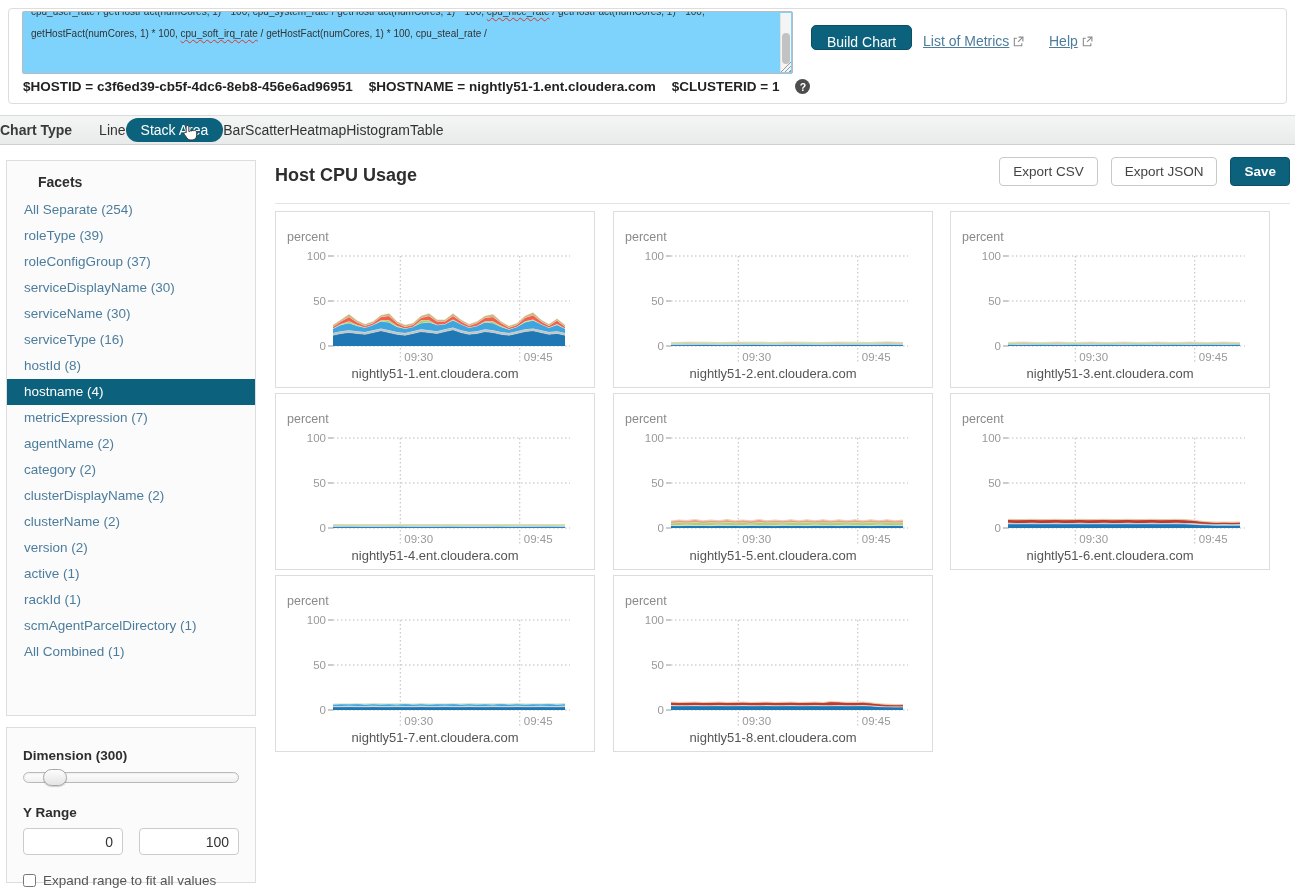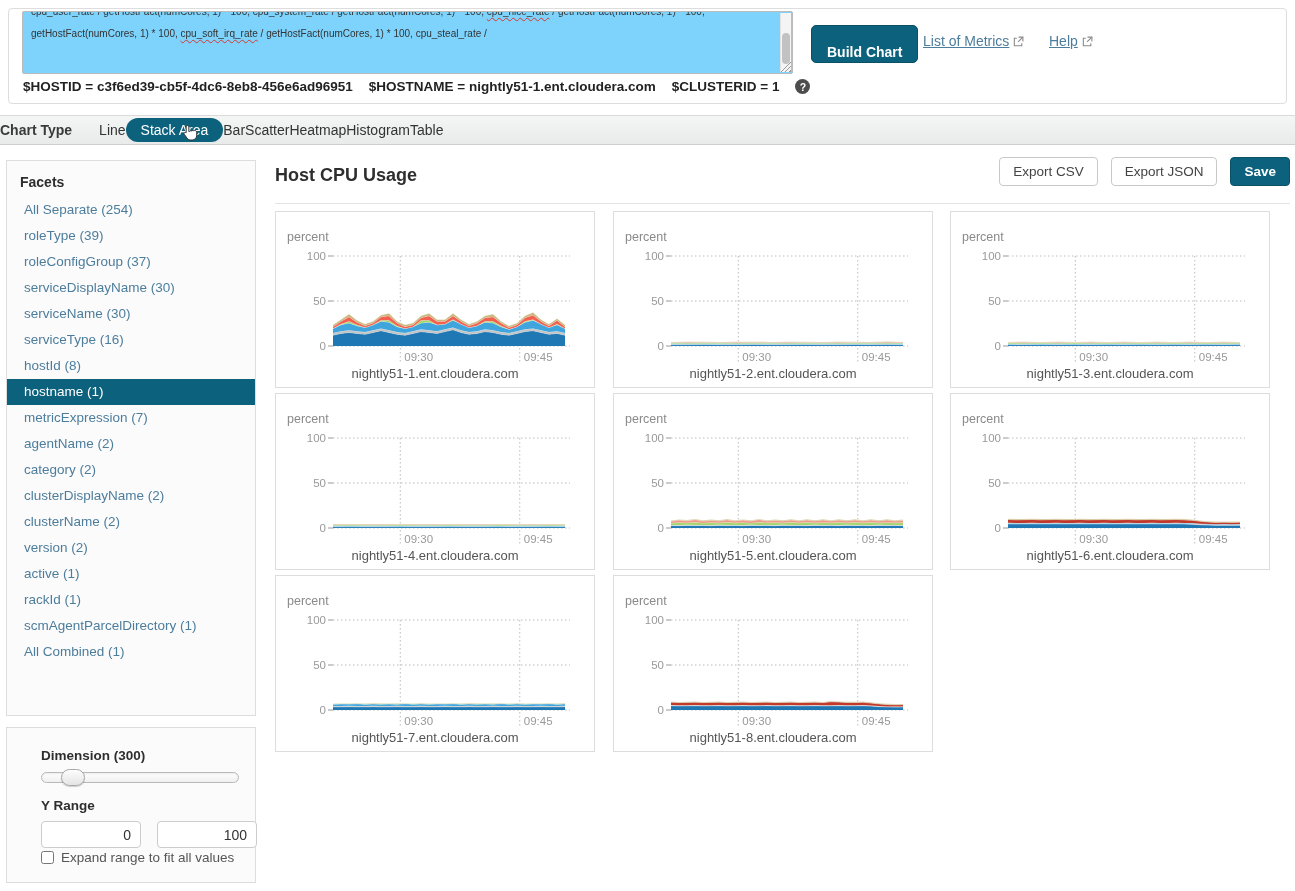--- a/index.html
+++ b/index.html
@@ -18,61 +18,61 @@
     padding:0 16px 0 8px;overflow:hidden;cursor:text}
   .qclip{height:11px;overflow:hidden}
   .qclip>span{display:block;margin-top:-11px;white-space:nowrap}
   .misspelled{text-decoration:underline;text-decoration-style:wavy;
     text-decoration-color:#d9372c;text-decoration-thickness:1px;text-underline-offset:2px}
   .qsb{position:absolute;right:1px;top:1px;bottom:1px;width:11px;background:#f4f4f4;border-left:1px solid #e3e3e3}
   .qsb-thumb{position:absolute;left:1px;right:1px;top:34%;height:52%;background:#c2c2c2;border-radius:5px}
   .qresize{position:absolute;right:1px;bottom:1px;width:11px;height:11px;
     background:repeating-linear-gradient(135deg,transparent 0 2px,#9a9a9a 2px 3px);
     clip-path:polygon(100% 0,100% 100%,0 100%);cursor:nwse-resize}
-  .build-btn{position:absolute;left:802px;top:16px;height:25px;padding:18px 15px;
+  .build-btn{position:absolute;left:802px;top:16px;height:25px;padding:8px 15px;
     background:var(--teal);border:1px solid var(--teal-dark);border-radius:5px;
-    color:#fff;font-weight:bold;font-size:14px;font-family:inherit;cursor:pointer}
+    color:#fff;font-weight:normal;font-size:14px;font-family:inherit;cursor:pointer}
   .qlink-wrap{position:absolute;top:24px;font-size:14px;display:flex;align-items:center;gap:4px}
   .qlink{color:var(--link);text-decoration:underline;cursor:pointer}
   .params{position:absolute;left:14px;top:70px;font-size:13.5px;font-weight:bold;color:#222;
     display:flex;align-items:center;gap:16px;white-space:nowrap}
   .help-q{display:inline-flex;width:15px;height:15px;border-radius:50%;background:#4d4d4d;
     color:#fff;font-size:10.5px;font-weight:bold;align-items:center;justify-content:center;cursor:pointer}
 
   
   .ctbar{position:absolute;left:0;top:115px;width:1295px;height:30px;
     background:linear-gradient(#f4f5f5,#e9ebeb);
     border-top:1px solid #dadada;border-bottom:1px solid #cfcfcf;
     display:flex;align-items:center;gap:27px;font-size:14px;color:#333}
   .ct-label{font-weight:bold;color:#3a3a3a}
   .ct-tab{cursor:pointer}
   .ct-tab.active{background:var(--teal);color:#fff;border-radius:999px;padding:4px 15px}
   .cursor-svg{position:absolute;left:181px;top:124px;z-index:5;pointer-events:none}
 
   
   .facets-panel{position:absolute;left:6px;top:160px;width:250px;height:556px;
     background:#fbfbfb;border:1px solid #ddd}
-  .facets-panel h3{margin:13px 0 7px 13px;font-size:14px;color:#2e2e2e}
+  .facets-panel h3{margin:13px 0 7px 31px;font-size:14px;color:#2e2e2e}
   .facet-list{list-style:none;margin:0;padding:0}
   .facet-list li{height:26px;line-height:26px;padding-left:17px;font-size:13.5px;
     color:var(--link);cursor:pointer;white-space:nowrap}
   .facet-list li.selected{background:var(--teal);color:#fff}
 
   .controls-panel{position:absolute;left:6px;top:727px;width:250px;height:156px;
-    background:#fbfbfb;border:1px solid #ddd;padding:20px 16px 0 34px}
+    background:#fbfbfb;border:1px solid #ddd;padding:20px 16px 0 16px}
   .ctl-h{font-weight:bold;font-size:13.5px;color:#2e2e2e}
   .slider{position:relative;margin-top:9px;height:11px;border:1px solid #b9b9b9;border-radius:7px;
     background:linear-gradient(#fff,#f0f0f0);box-shadow:inset 0 1px 2px rgba(0,0,0,.08);cursor:pointer}
   .slider-thumb{position:absolute;left:19px;top:-4px;width:24px;height:17px;border:1px solid #a7a7a7;
     border-radius:9px;background:linear-gradient(#fdfdfd,#e4e4e4);box-shadow:0 1px 1px rgba(0,0,0,.18);cursor:grab}
-  .yrange-label{margin-top:15px}
+  .yrange-label{margin-top:22px}
   .yrange-row{margin-top:8px;display:flex;gap:16px}
   input.yr{width:100px;height:27px;border:1px solid #ccc;border-radius:4px;
     font-family:inherit;font-size:14px;text-align:right;padding:0 9px;color:#333;background:#fff}
-  .chk-row{margin-top:2px;display:flex;align-items:center;gap:7px;font-size:13.5px;color:#555}
+  .chk-row{margin-top:18px;display:flex;align-items:center;gap:7px;font-size:13.5px;color:#555}
   .chk-row input{width:13px;height:13px;margin:0;cursor:pointer}
 
   
   .main-title{position:absolute;left:275px;top:165px;font-size:18px;font-weight:bold;color:#2e2e2e}
   .btn-row{position:absolute;right:5px;top:157px;display:flex;gap:13px}
   .btn{display:inline-flex;align-items:center;justify-content:center;height:29px;padding:0 13px;
     border:1px solid #c9c9c9;border-radius:4px;background:#fff;color:#444;
     font-family:inherit;font-size:13.5px;cursor:pointer}
   .btn.primary{background:var(--teal);border-color:var(--teal-dark);color:#fff;font-weight:bold}
   .divider{position:absolute;left:275px;top:203px;width:1015px;height:1px;background:#e4e4e4}
@@ -142,21 +142,21 @@
   <aside class="facets-panel">
     <h3>Facets</h3>
     <ul class="facet-list" id="facets">
         <li>All Separate (254)</li>
         <li>roleType (39)</li>
         <li>roleConfigGroup (37)</li>
         <li>serviceDisplayName (30)</li>
         <li>serviceName (30)</li>
         <li>serviceType (16)</li>
         <li>hostId (8)</li>
-        <li class="selected">hostname (1)</li>
+        <li class="selected">hostname (4)</li>
         <li>metricExpression (7)</li>
         <li>agentName (2)</li>
         <li>category (2)</li>
         <li>clusterDisplayName (2)</li>
         <li>clusterName (2)</li>
         <li>version (2)</li>
         <li>active (1)</li>
         <li>rackId (1)</li>
         <li>scmAgentParcelDirectory (1)</li>
         <li>All Combined (1)</li>

